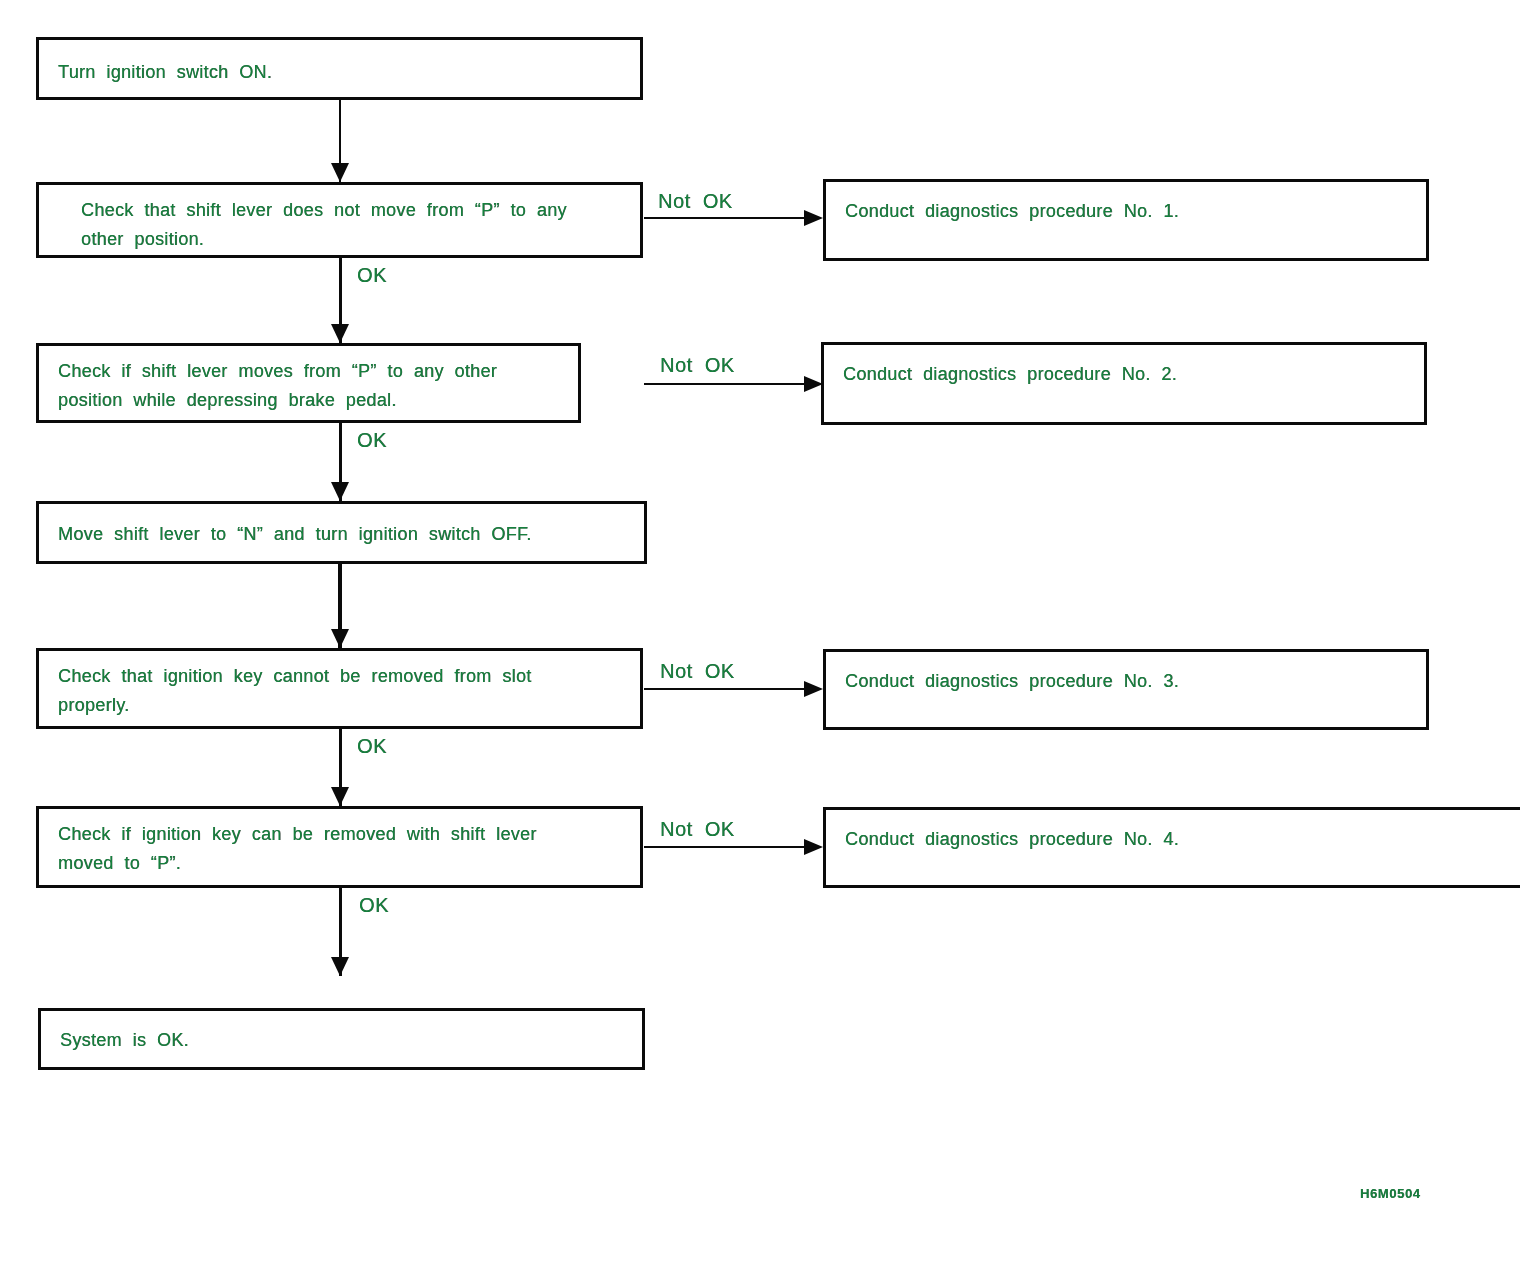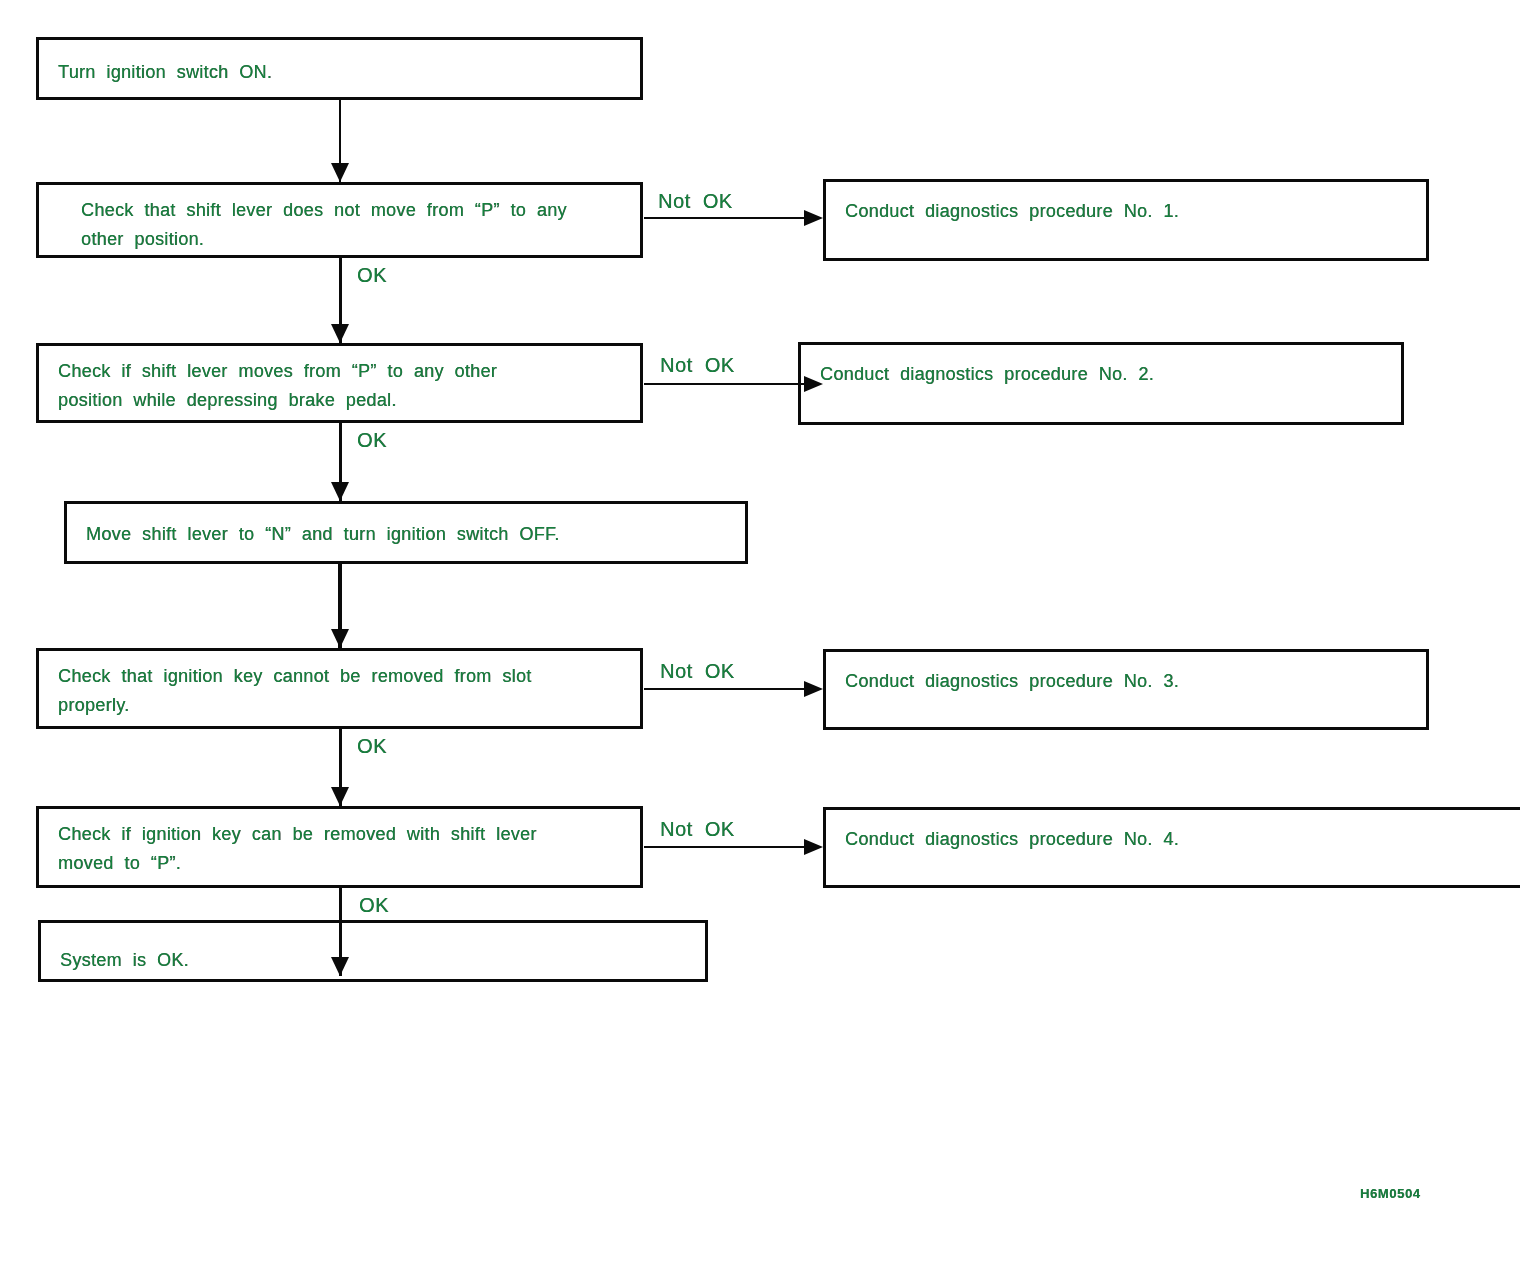--- a/index.html
+++ b/index.html
@@ -79,48 +79,48 @@
 
   <div class="box" style="left:36px; top:37px; width:607px; height:63px; padding-top:18px;">
     <div class="tline">Turn ignition switch ON.</div>
   </div>
 
   <div class="box" style="left:36px; top:182px; width:607px; height:76px;padding-left:42px;">
     <div class="tline">Check that shift lever does not move from “P” to any</div>
     <div class="tline">other position.</div>
   </div>
 
-  <div class="box" style="left:36px; top:343px; width:607px; height:80px;">
+  <div class="box" style="left:36px; top:343px; width:545px; height:80px;">
     <div class="tline">Check if shift lever moves from “P” to any other</div>
     <div class="tline">position while depressing brake pedal.</div>
   </div>
 
-  <div class="box" style="left:36px; top:501px; width:684px; height:63px; padding-top:16px;margin-left:28px;">
+  <div class="box" style="left:36px; top:501px; width:611px; height:63px; padding-top:16px;">
     <div class="tline">Move shift lever to “N” and turn ignition switch OFF.</div>
   </div>
 
   <div class="box" style="left:36px; top:648px; width:607px; height:81px;">
     <div class="tline">Check that ignition key cannot be removed from slot</div>
     <div class="tline">properly.</div>
   </div>
 
   <div class="box" style="left:36px; top:806px; width:607px; height:82px;">
     <div class="tline">Check if ignition key can be removed with shift lever</div>
     <div class="tline">moved to “P”.</div>
   </div>
 
-  <div class="box" style="left:38px; top:920px; width:670px; height:62px; padding-top:23px;">
+  <div class="box" style="left:38px; top:1008px; width:607px; height:62px; padding-top:15px;">
     <div class="tline">System is OK.</div>
   </div>
 
   <div class="box" style="left:823px; top:179px; width:606px; height:82px; padding-top:15px;padding-left:19px;">
     <div class="tline">Conduct diagnostics procedure No. 1.</div>
   </div>
 
-  <div class="box" style="left:798px; top:342px; width:606px; height:83px; padding-top:15px;">
+  <div class="box" style="left:821px; top:342px; width:606px; height:83px; padding-top:15px;">
     <div class="tline">Conduct diagnostics procedure No. 2.</div>
   </div>
 
   <div class="box" style="left:823px; top:649px; width:606px; height:81px; padding-top:15px;">
     <div class="tline">Conduct diagnostics procedure No. 3.</div>
   </div>
 
   <div class="box" style="left:823px; top:807px; width:702px; height:81px; padding-top:15px;">
     <div class="tline">Conduct diagnostics procedure No. 4.</div>
   </div>

